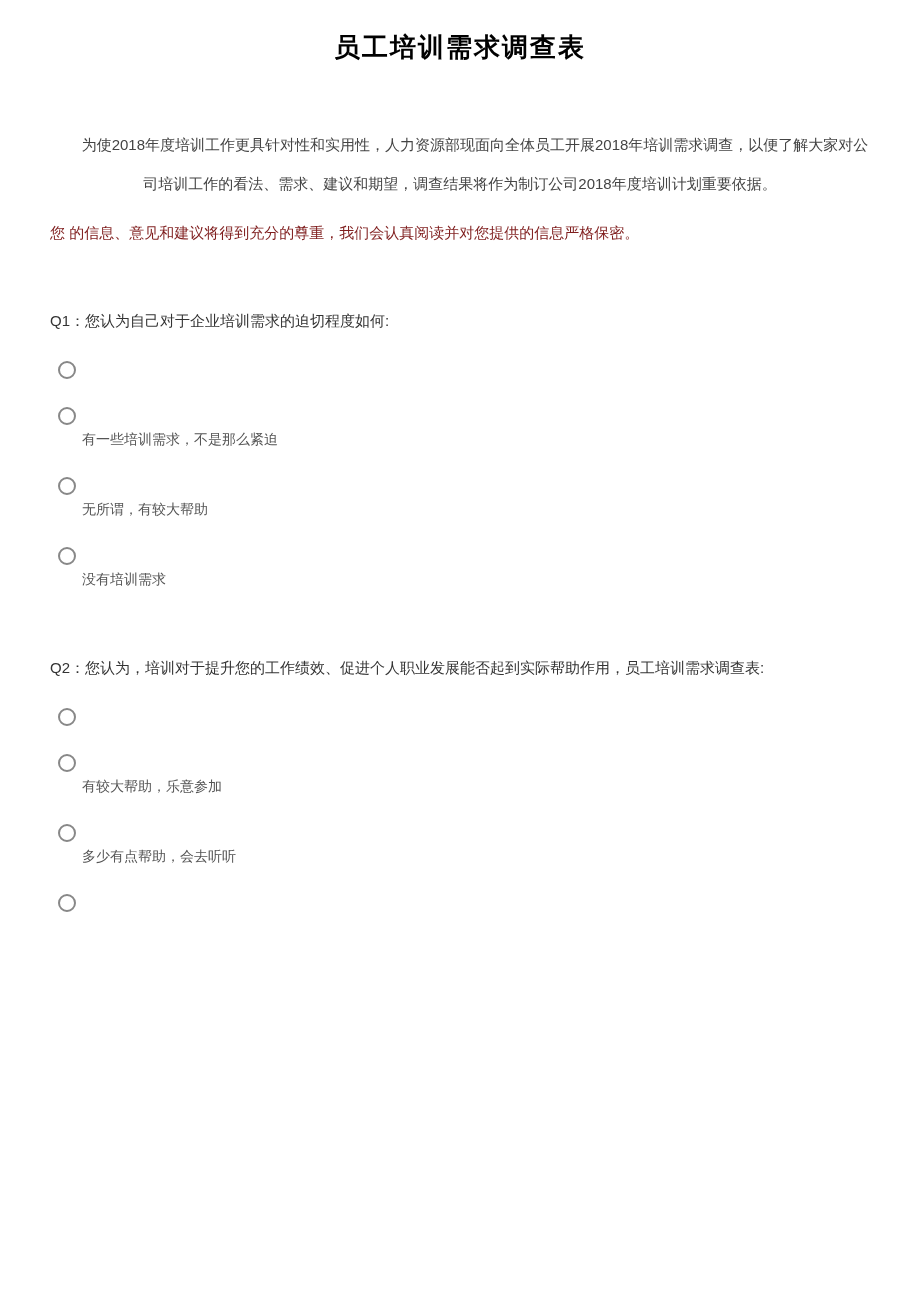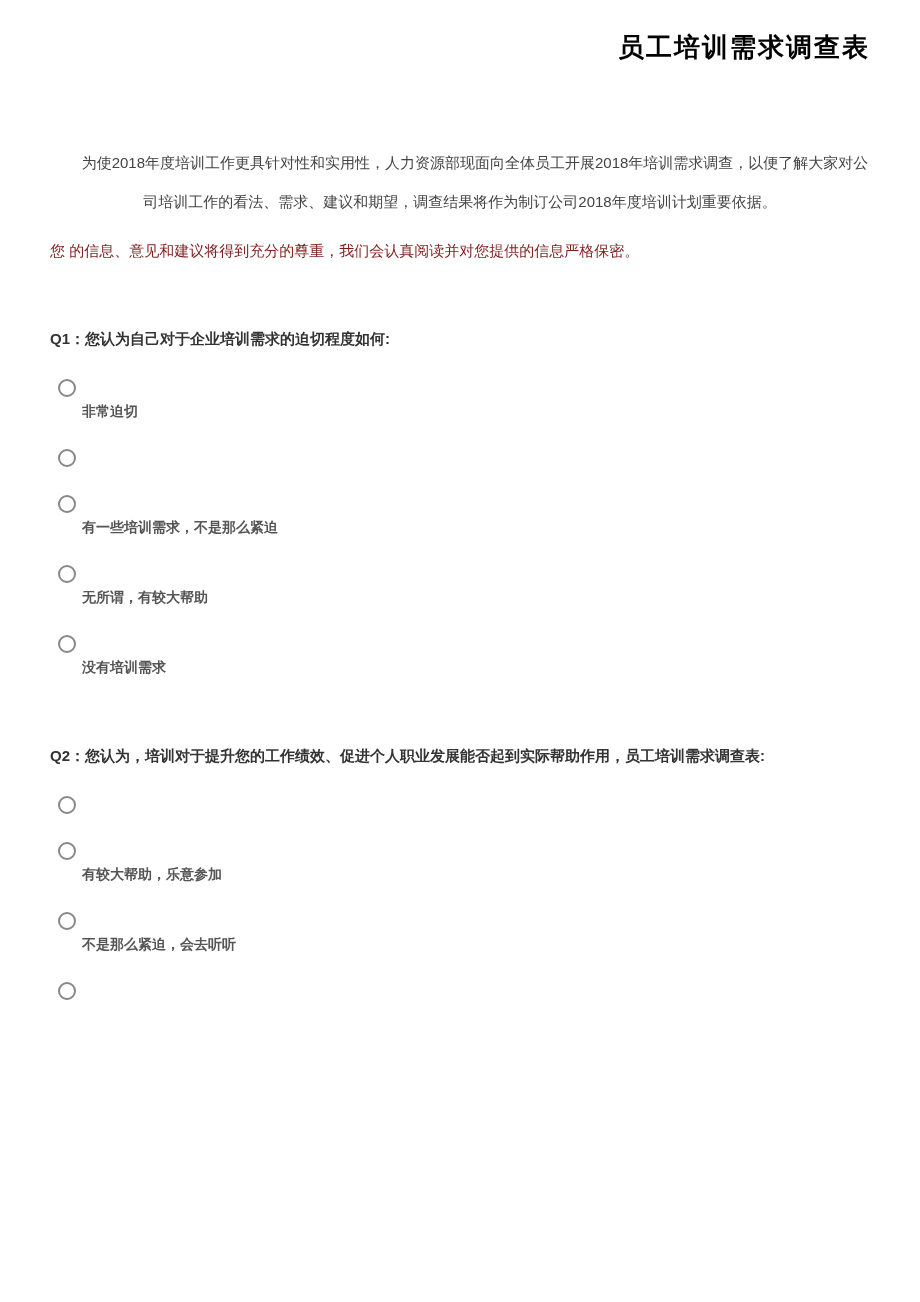--- a/index.html
+++ b/index.html
@@ -5,24 +5,24 @@
   * { margin:0; padding:0; box-sizing:border-box; }
   body {
     width:920px;
     min-height:1302px;
     background:#ffffff;
     font-family:"Microsoft YaHei","PingFang SC","Hiragino Sans GB",sans-serif;
     color:#333;
     padding:30px 50px;
   }
   .title {
-    text-align:right;
+    text-align:center;
     font-size:26px;
     font-weight:bold;
-    margin-bottom:78px;
+    margin-bottom:60px;
     color:#000;
     letter-spacing:2px;
   }
   .intro {
     font-size:15px;
     line-height:2.6;
     text-indent:2em;
     color:#444;
     margin-bottom:10px;
     text-align:center;
@@ -52,36 +52,32 @@
     vertical-align:top;
     background:#fff;
   }
   .opt-label {
     display:block;
     font-size:14px;
     color:#555;
     margin-top:6px;
     margin-left:24px;
   }
-  .q-block { margin-bottom:70px;font-weight:bold; }
+  .q-block { margin-bottom:70px; }
 </style>
 </head>
 <body>
 
 <h1 class="title">员工培训需求调查表</h1>
 
 <p class="intro">为使2018年度培训工作更具针对性和实用性，人力资源部现面向全体员工开展2018年培训需求调查，以便了解大家对公司培训工作的看法、需求、建议和期望，调查结果将作为制订公司2018年度培训计划重要依据。</p>
 <p class="intro-note">您 的信息、意见和建议将得到充分的尊重，我们会认真阅读并对您提供的信息严格保密。</p>
 
 <div class="q-block">
   <div class="question">Q1：您认为自己对于企业培训需求的迫切程度如何:</div>
-  <div class="option">
-    <span class="radio"></span>
-    <span class="opt-label">非常迫切</span>
-  </div>
   <div class="option">
     <span class="radio"></span>
   </div>
   <div class="option">
     <span class="radio"></span>
     <span class="opt-label">有一些培训需求，不是那么紧迫</span>
   </div>
   <div class="option">
     <span class="radio"></span>
     <span class="opt-label">无所谓，有较大帮助</span>
@@ -96,18 +92,18 @@
   <div class="question">Q2：您认为，培训对于提升您的工作绩效、促进个人职业发展能否起到实际帮助作用，员工培训需求调查表:</div>
   <div class="option">
     <span class="radio"></span>
   </div>
   <div class="option">
     <span class="radio"></span>
     <span class="opt-label">有较大帮助，乐意参加</span>
   </div>
   <div class="option">
     <span class="radio"></span>
-    <span class="opt-label">不是那么紧迫，会去听听</span>
+    <span class="opt-label">多少有点帮助，会去听听</span>
   </div>
   <div class="option">
     <span class="radio"></span>
   </div>
 </div>
 
 </body></html>

